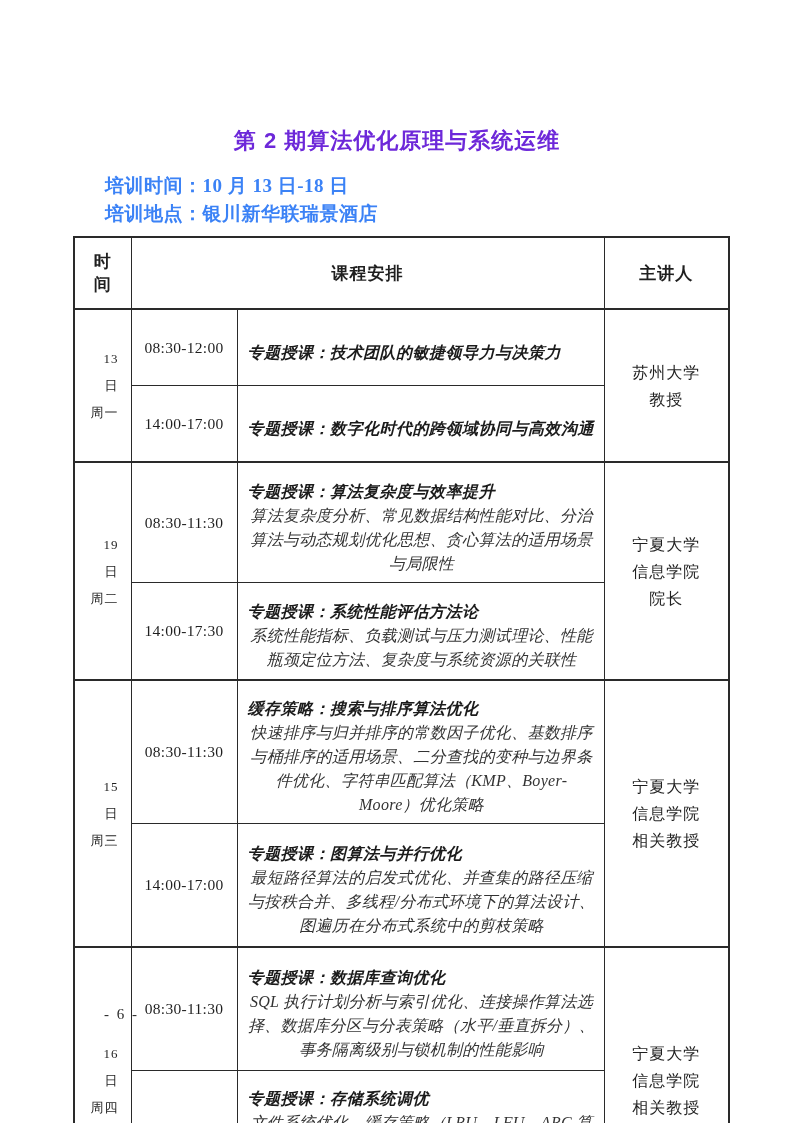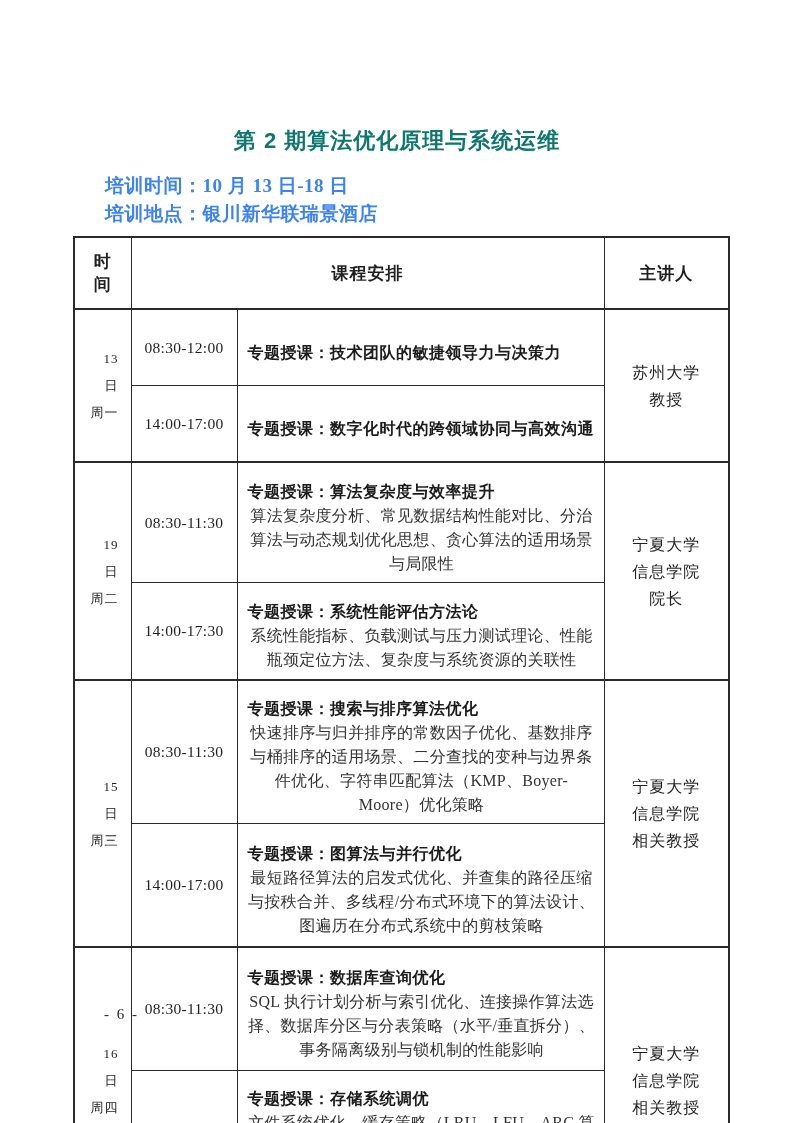--- a/index.html
+++ b/index.html
@@ -13,21 +13,21 @@
   }
   .page { position: absolute; inset: 0; }
 
   .doc-title {
     margin-top: 126px;
     text-align: center;
     font-family: "Liberation Sans", sans-serif;
     font-weight: bold;
     font-size: 22px;
     letter-spacing: 1px;
-    color: #0f766e;
+    color: #6d28d9;
   }
 
   .info-block { margin: 16px 0 8px 105px; }
   .info-line {
     font-size: 19px;
     font-weight: bold;
     line-height: 28px;
     letter-spacing: 0.5px;
     color: #3b82f6;
   }
@@ -59,21 +59,21 @@
     line-height: 27px;
     letter-spacing: 1px;
     border-bottom-width: 2px;
     margin-left: 28px;
   }
   td.time {
     text-align: center;
     font-size: 15.5px;
     letter-spacing: 0.3px;
   }
-  td.course { padding: 13px 8px 3px 10px; }
+  td.course { padding: 13px 8px 3px 10px; font-style: italic; }
   .ctitle {
     font-family: "Liberation Sans", sans-serif;
     font-weight: bold;
     font-size: 16px;
     line-height: 24px;
     letter-spacing: 0.5px;
     color: #1b1b1b;
   }
   .cdesc {
     font-size: 16px;
@@ -171,21 +171,21 @@
       </td>
     </tr>
 
     <tr>
       <td class="date" rowspan="2">
         <div>15 日</div>
         <div>周三</div>
       </td>
       <td class="time h118">08:30-11:30</td>
       <td class="course">
-        <div class="ctitle">专题授课：搜索与排序算法优化</div>
+        <div class="ctitle">缓存策略：搜索与排序算法优化</div>
         <div class="cdesc">快速排序与归并排序的常数因子优化、基数排序与桶排序的适用场景、二分查找的变种与边界条件优化、字符串匹配算法（KMP、Boyer-Moore）优化策略</div>
       </td>
       <td class="speaker" rowspan="2">宁夏大学信息学院相关教授</td>
     </tr>
     <tr class="gend">
       <td class="time h98">14:00-17:00</td>
       <td class="course">
         <div class="ctitle">专题授课：图算法与并行优化</div>
         <div class="cdesc">最短路径算法的启发式优化、并查集的路径压缩与按秩合并、多线程/分布式环境下的算法设计、图遍历在分布式系统中的剪枝策略</div>
       </td>

